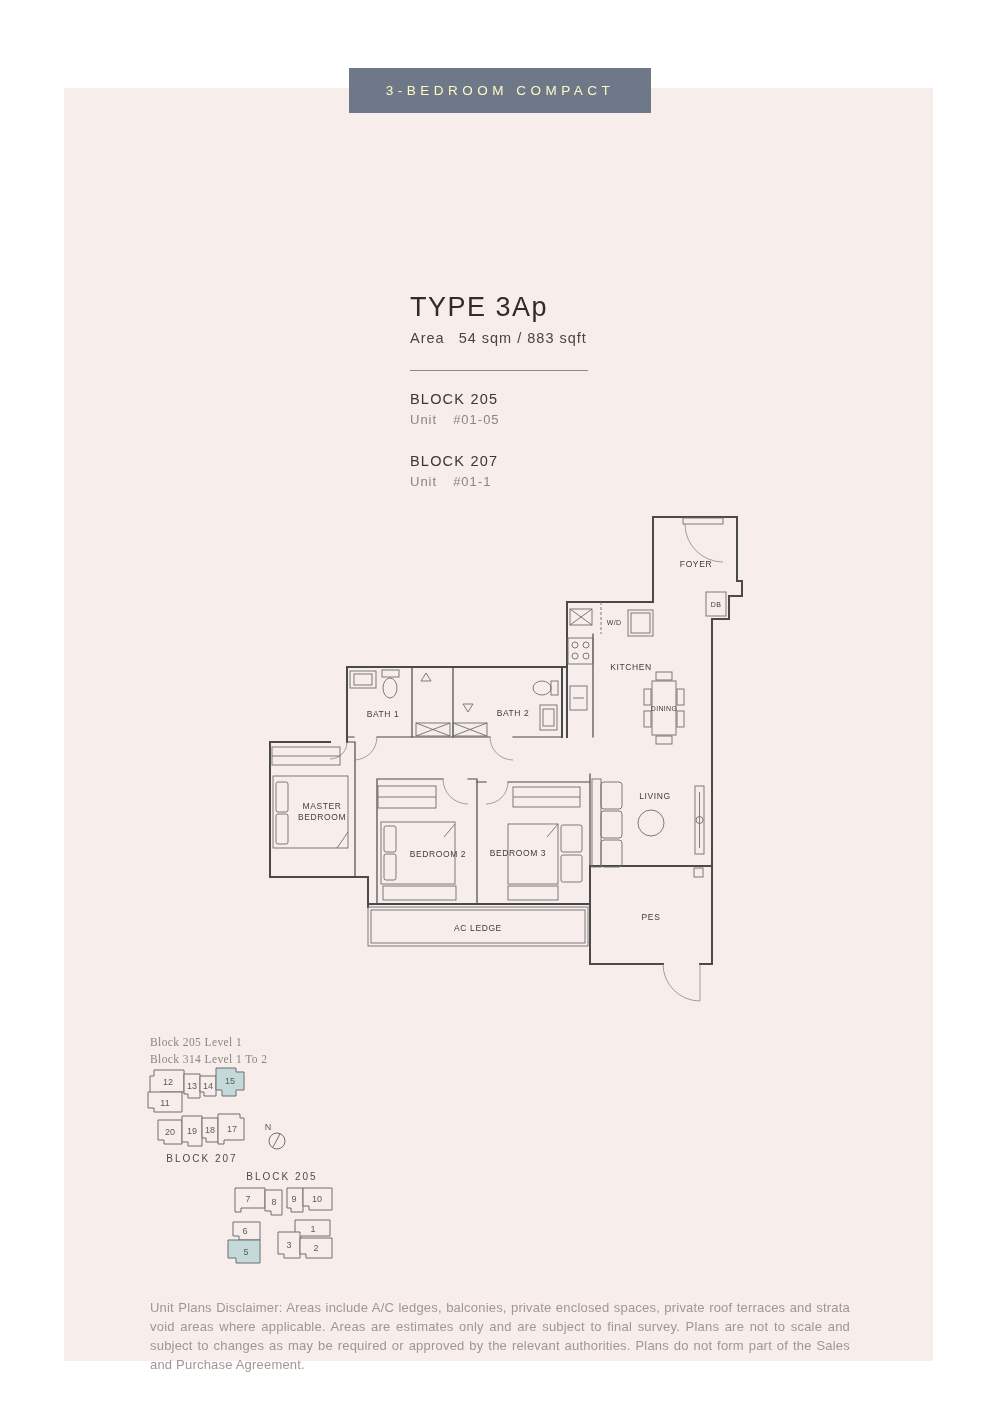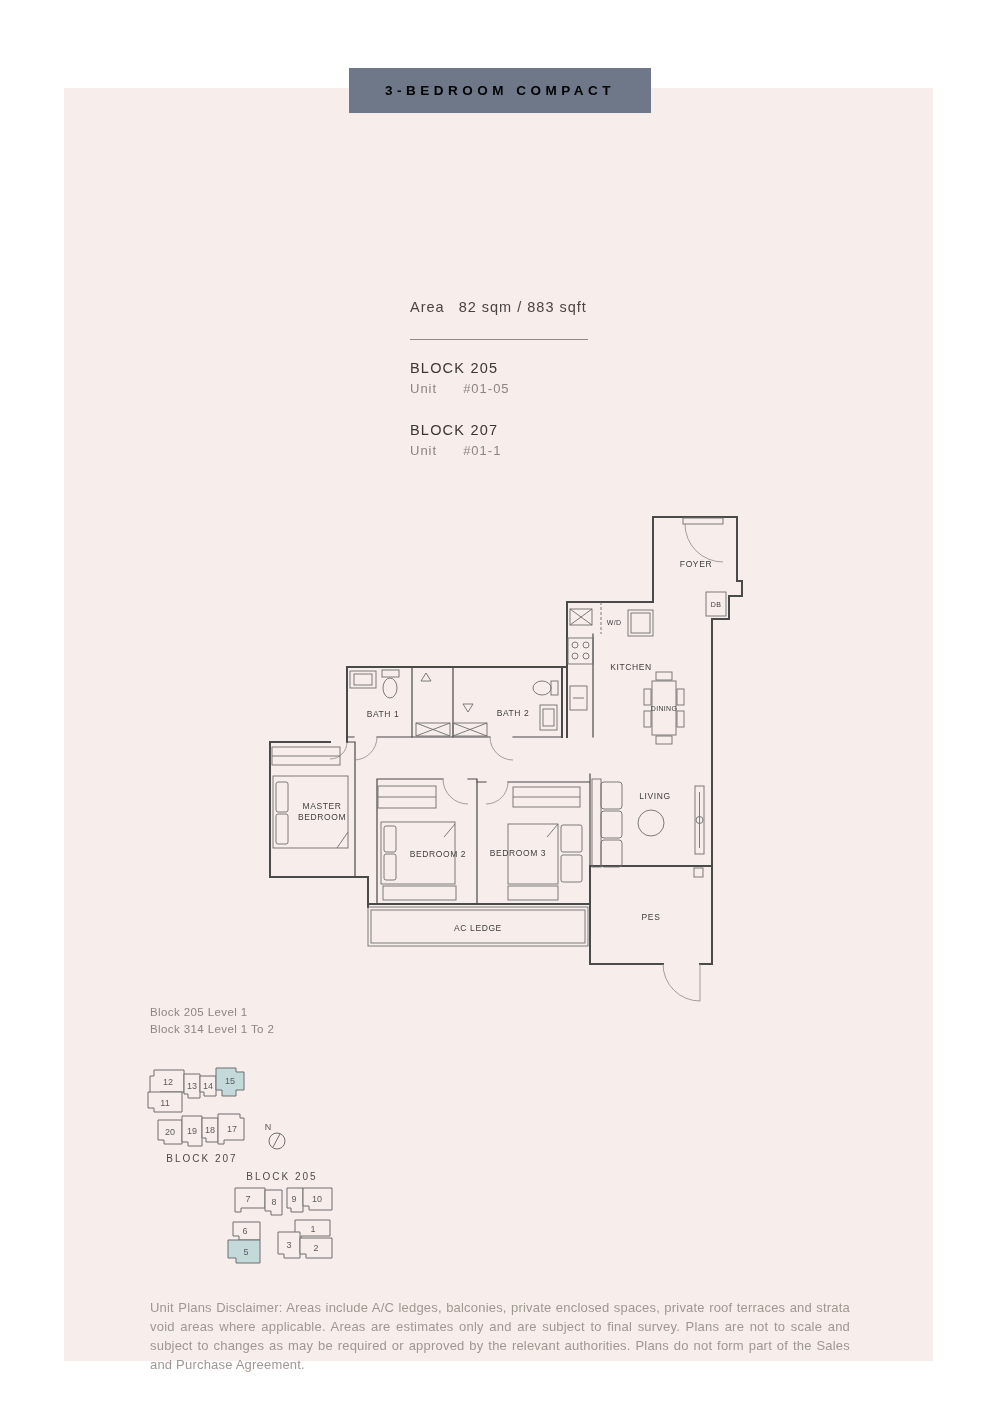--- a/index.html
+++ b/index.html
@@ -1,33 +1,33 @@
 <!DOCTYPE html>
 <html><head>
 <meta charset="utf-8">
 <style>
   html,body{margin:0;padding:0;background:#ffffff;}
   .page{position:relative;width:1000px;height:1426px;background:#ffffff;overflow:hidden;
         font-family:"Liberation Sans", sans-serif;}
   .panel{position:absolute;left:64px;top:88px;width:869px;height:1273px;background:#f7edeb;}
   .banner{position:absolute;left:349px;top:68px;width:302px;height:45px;background:#6e7888;
           display:flex;align-items:center;justify-content:center;}
-  .banner span{color:#000000;font-size:13.5px;letter-spacing:4.5px;font-weight:700;}
+  .banner span{color:#fef9c3;font-size:13.5px;letter-spacing:4.5px;font-weight:400;}
   .unit-info{position:absolute;left:410px;top:292px;width:230px;color:#2f2c2a;}
   .type-title{font-size:27px;letter-spacing:1.5px;color:#2f2c2a;font-weight:500;}
   .area-line{margin-top:7px;font-size:14.5px;color:#4a4542;letter-spacing:1px;}
   .area-line .val{margin-left:14px;}
   .divider{border:none;border-top:1px solid #8f8a86;width:178px;margin:24px 0 0 0;}
   .block{margin-top:20px;}
   .block + .block{margin-top:26px;}
   .block-name{font-size:14.5px;letter-spacing:1.2px;color:#3a3734;font-weight:500;}
   .unit-line{margin-top:5px;font-size:13px;color:#8d8580;letter-spacing:1px;}
-  .unit-line .val{margin-left:26px;}
+  .unit-line .val{margin-left:16px;}
   .plan-wrap{position:absolute;left:250px;top:504px;width:500px;height:520px;}
-  .levels{position:absolute;left:150px;top:1004px;font-size:11.5px;color:#8e8480;line-height:1.5;letter-spacing:0.4px;}
+  .levels{position:absolute;left:150px;top:1034px;font-size:11.5px;color:#8e8480;line-height:1.5;letter-spacing:0.4px;font-family:Liberation Serif, serif;}
   .kp1{position:absolute;left:140px;top:1056px;width:170px;height:116px;}
   .kp2{position:absolute;left:220px;top:1168px;width:125px;height:105px;}
   .disclaimer{position:absolute;left:150px;top:1286px;width:700px;font-size:13px;color:#a29692;
               line-height:1.45;text-align:justify;letter-spacing:0.2px;}
   
   .wall{stroke:#4a4a4a;stroke-width:2;fill:none;stroke-linecap:square;}
   .wallt{stroke:#4a4a4a;stroke-width:1.2;fill:none;stroke-linecap:square;}
   .furn{stroke:#6e6e6e;stroke-width:0.9;fill:none;}
   .arc{stroke:#8a8a8a;stroke-width:0.8;fill:none;}
   .plan-label{font-family:"Liberation Sans",sans-serif;font-size:8.5px;fill:#3d3d3d;
@@ -43,22 +43,23 @@
 <body>
 
 <div class="page">
   <div class="panel"></div>
 
   <div class="banner">
     <span>3-BEDROOM COMPACT</span>
   </div>
 
   <div class="unit-info">
+    <div class="type-title">TYPE 3Ap</div>
     <div class="area-line">
-      <span>Area</span><span class="val">82 sqm / 883 sqft</span>
+      <span>Area</span><span class="val">54 sqm / 883 sqft</span>
     </div>
     <hr class="divider">
     <div class="block">
       <div class="block-name">BLOCK 205</div>
       <div class="unit-line">
         <span>Unit</span><span class="val">#01-05</span>
       </div>
     </div>
     <div class="block">
       <div class="block-name">BLOCK 207</div>

